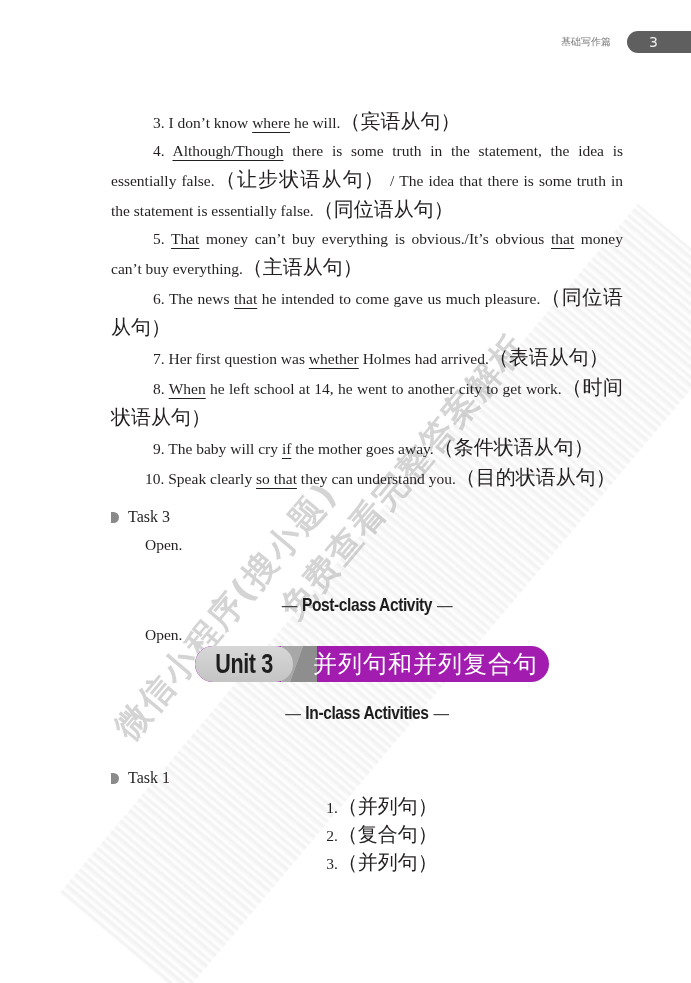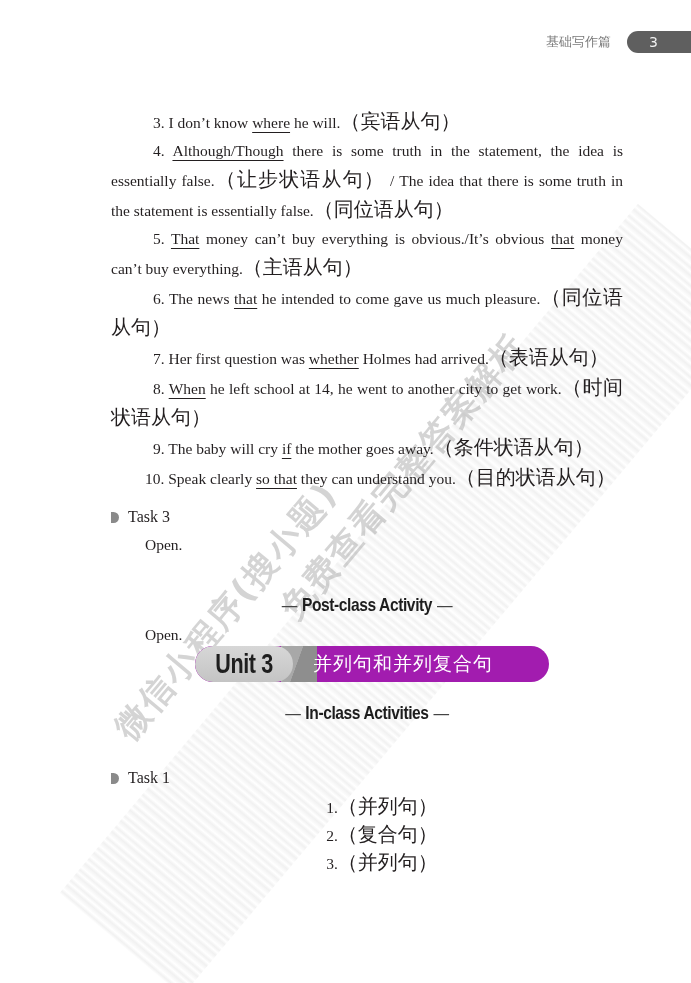--- a/index.html
+++ b/index.html
@@ -14,21 +14,21 @@
       background: repeating-linear-gradient(90deg, rgba(210,210,210,0.0) 0px, rgba(200,200,200,0.25) 3px, rgba(210,210,210,0.0) 6px, rgba(215,215,215,0.35) 11px, rgba(210,210,210,0.0) 14px);
     }
     .wm-text {
       position: absolute; font-family: "DejaVu Sans", sans-serif; font-weight: bold; color: rgba(160,160,160,0.45);
       transform: rotate(-50deg); transform-origin: 0 0; white-space: nowrap; letter-spacing: 2px;
     }
     .wm-text.a { left: 105px; top: 720px; font-size: 34px; }
     .wm-text.b { left: 270px; top: 600px; font-size: 34px; }
 
     .header { position: absolute; top: 30px; right: 0; height: 24px; display: flex; align-items: center; z-index: 2; }
-    .header-title { font-family: "DejaVu Sans", sans-serif; font-size: 13px; color: #7a7a7a; margin-right: 16px; }
+    .header-title { font-family: "DejaVu Sans", sans-serif; font-size: 10px; color: #7a7a7a; margin-right: 16px; }
     .page-pill {
       width: 64px; height: 22px; background: #5f5f5f; border-radius: 11px 0 0 11px; color: #f0f0f0;
       font-family: "DejaVu Sans", sans-serif; font-size: 14px; line-height: 22px; padding-left: 22px; box-sizing: border-box;
     }
 
     .content { position: absolute; left: 111px; top: 107px; width: 512px; z-index: 1; font-size: 15.5px; line-height: 28px; }
     .p { text-align: justify; }
     .p.indent { text-indent: 42px; }
     .p.indent2 { text-indent: 34px; }
     .u { text-decoration: underline; text-underline-offset: 4px; text-decoration-thickness: 1px; }
@@ -51,21 +51,21 @@
     .unit-left {
       height: 36px; width: 98px; background: linear-gradient(180deg, #d7d7d7, #c4c4c4); border-radius: 18px;
       display: flex; align-items: center; justify-content: center; position: relative; z-index: 2;
     }
     .unit-left-label {
       font-family: "Liberation Sans", "DejaVu Sans", sans-serif; font-weight: bold; font-size: 27px; color: #1e1e1e;
       transform: scaleX(0.8); letter-spacing: -0.5px;
     }
     .unit-slash { position: absolute; left: 86px; top: 0; width: 36px; height: 36px; background: linear-gradient(110deg, #a8a8a8 0%, #a8a8a8 45%, #8e8e8e 46%); z-index: 1; }
     .unit-right-label {
-      font-family: Liberation Mono, monospace; font-size: 19px; color: #ffffff; margin-left: 20px; letter-spacing: 1px; position: relative; z-index: 2;
+      font-family: Liberation Mono, monospace; font-size: 24px; color: #ffffff; margin-left: 20px; letter-spacing: 1px; position: relative; z-index: 2;
     }
 
     .task1 { position: absolute; left: 111px; top: 754px; width: 500px; z-index: 1; font-size: 15.5px; line-height: 28px; text-align: center; }
     .t1-item { padding-left: 42px; height: 28px; }
   </style>
 </head>
 <body>
 
 <div class="watermark-layer">
   <div class="wm-stripe"></div>

